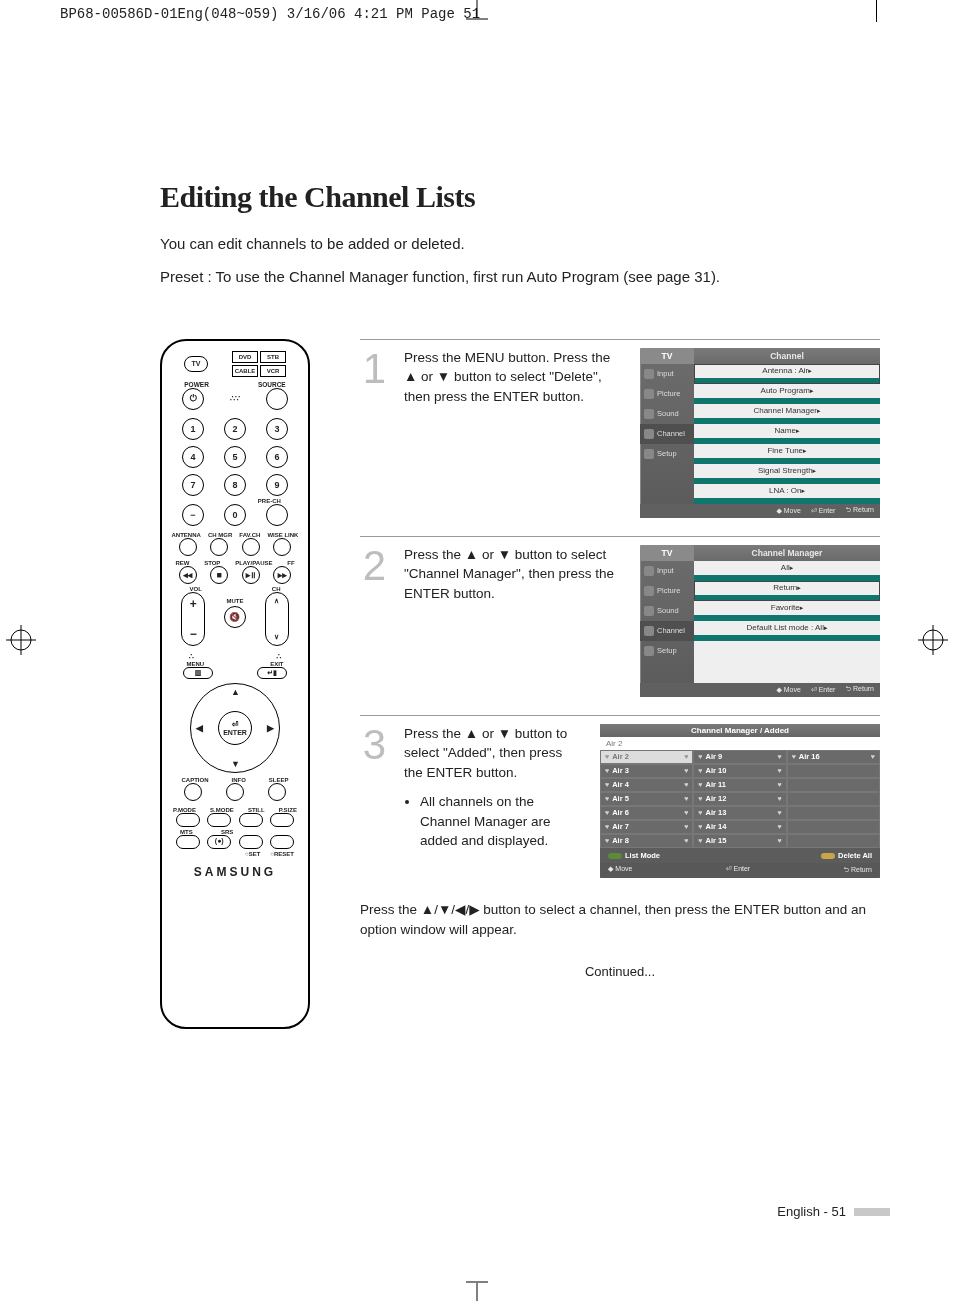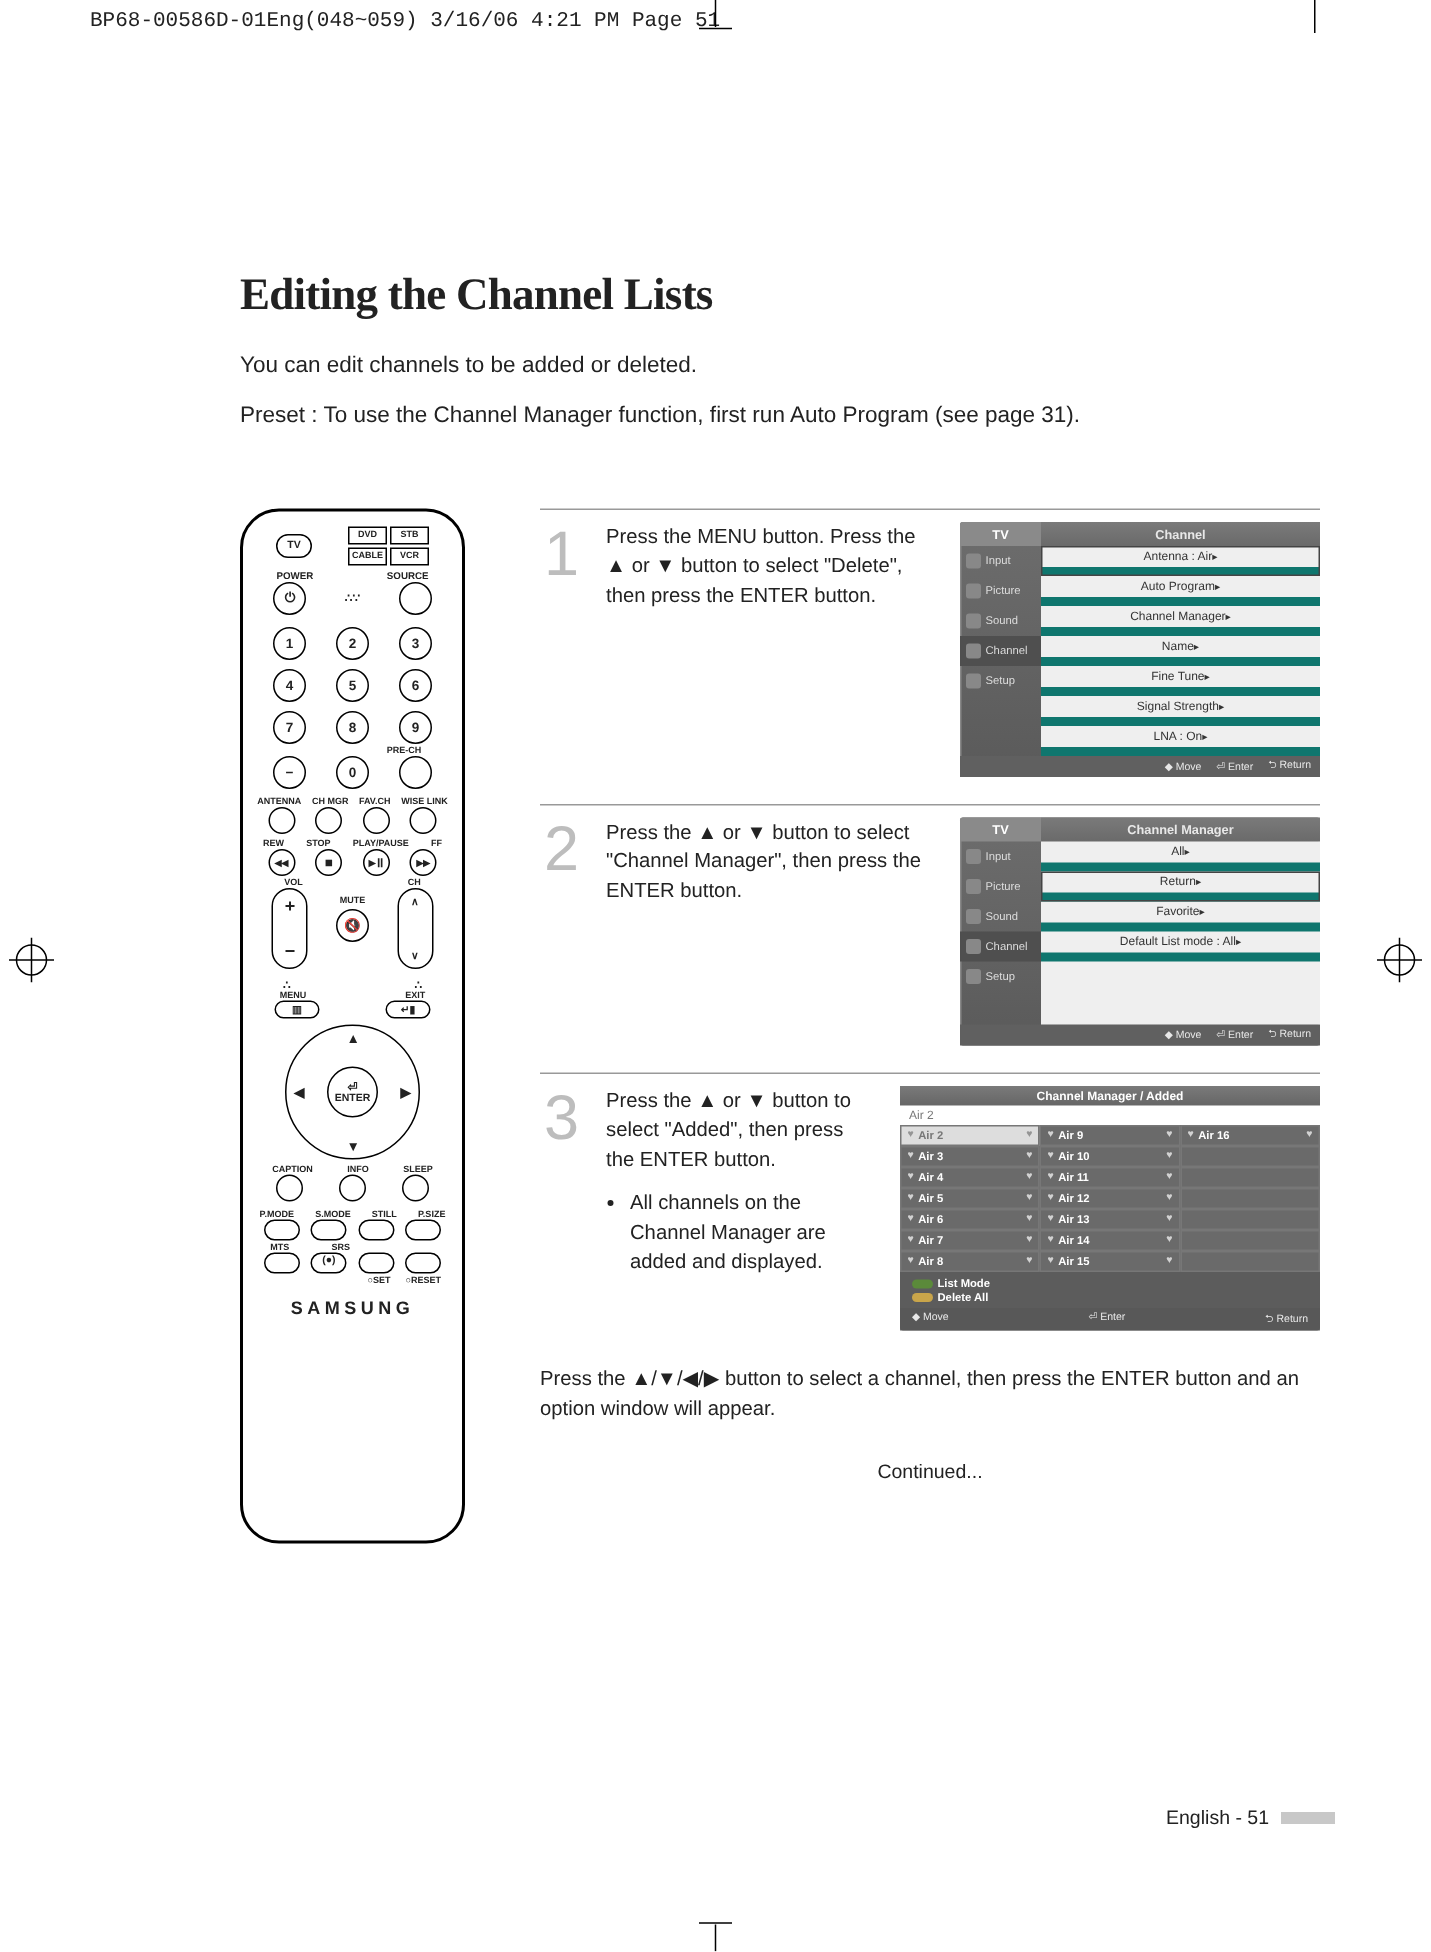--- a/index.html
+++ b/index.html
@@ -55,21 +55,21 @@
   .scr-foot { height:14px; background:#606060; display:flex; justify-content:flex-end; gap:10px; align-items:center; padding:0 6px; font-size:7px;}
   .scr-foot span{opacity:.85;}
 
   
   .screen3 { width:280px; background:#6a6a6a; color:#fff; font-size:7.5px; border-radius:2px; }
   .screen3 .titlebar{ text-align:center; padding:2px 0; font-weight:bold; font-size:8px; background:linear-gradient(#7a7a7a,#666);}
   .screen3 .cur{ background:#fff; color:#777; padding:2px 6px; font-size:8px;}
   .screen3 .grid{ display:grid; grid-template-columns:1fr 1fr 1fr; }
   .screen3 .cell{ height:12px; display:flex; align-items:center; padding:0 4px; border:0.5px solid #777; gap:3px;}
   .screen3 .cell .h{ font-size:7px; opacity:.7;}
-  .screen3 .foot1{ display:flex; justify-content:space-between; padding:3px 8px; background:#5c5c5c;flex-direction:column;}
+  .screen3 .foot1{ display:flex; justify-content:space-between; padding:3px 8px; background:#5c5c5c;}
   .screen3 .foot2{ display:flex; justify-content:space-between; padding:2px 8px; background:#555; font-size:7px; opacity:.85;}
   .pill{ display:inline-block; width:14px;height:6px;border-radius:3px; margin-right:3px; vertical-align:middle;}
   .pill.g{background:#5b8a3a;} .pill.y{background:#c9a54a;}
 
   .posttext { font-size:13.5px; line-height:1.5; margin-top:4px; }
   .continued { text-align:center; font-size:13px; margin-top:24px; }
 
   .footer { position:absolute; bottom:82px; right:64px; font-size:13px; display:flex; align-items:center; gap:8px;}
   .footer .bar{ width:36px; height:8px; background:#c8c8c8; }
 

